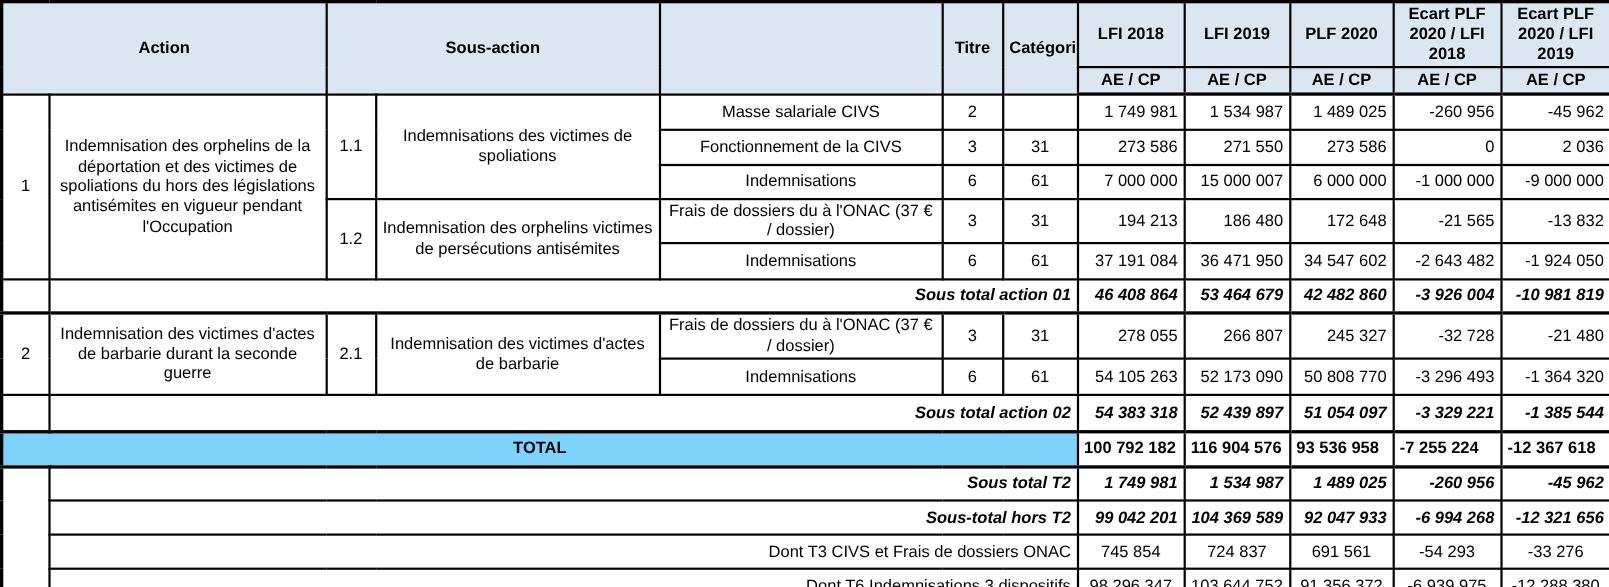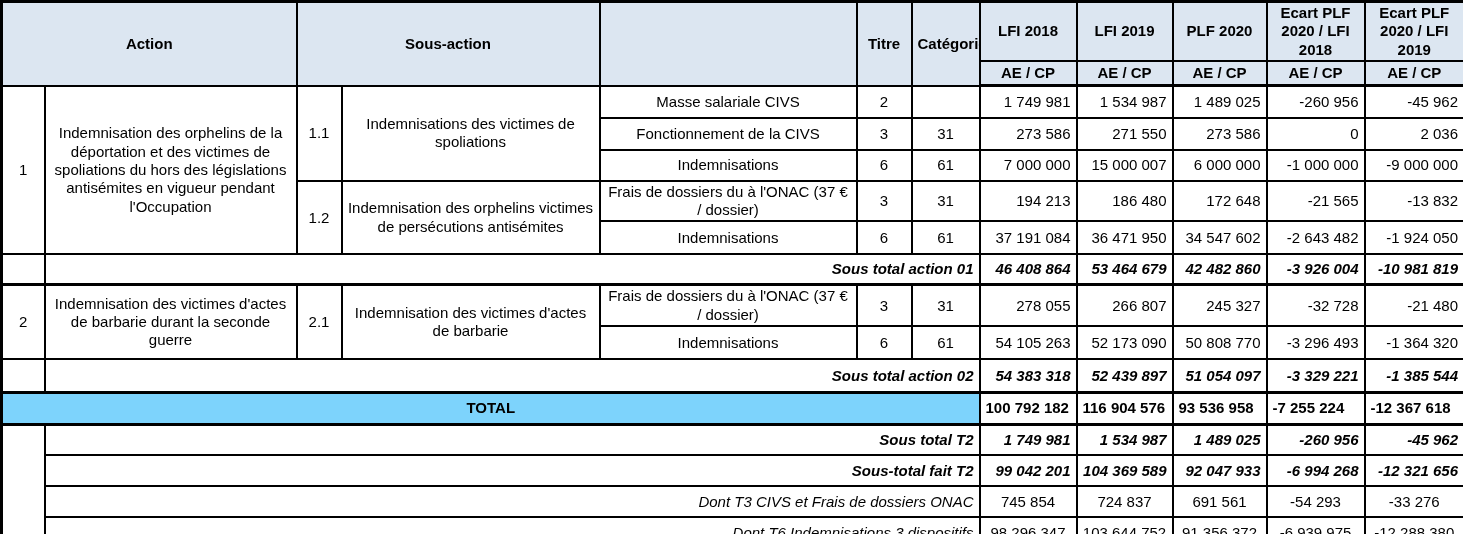--- a/index.html
+++ b/index.html
@@ -31,21 +31,21 @@
   td.c   { text-align: center; }
   td.lab { text-align: center; border-radius: 13px; }
   td.val { text-align: right; white-space: nowrap; }
 
   td.bt1 { border-top-width: 1px; }
   .bt3   { border-top-width: 3px !important; }
   .bb3   { border-bottom-width: 3px !important; }
 
   td.sub  { font-weight: bold; font-style: italic; text-align: right; }
   td.subv { font-weight: bold; font-style: italic; text-align: right; white-space: nowrap; }
-  td.note  { font-style: italic; text-align: right; border-radius: 10px; }
+  td.note  { text-align: right; border-radius: 10px; }
   td.notev { text-align: center; white-space: nowrap; }
   td.totlab { font-weight: bold; text-align: center; background: #7dd3fc; }
   td.totv   { font-weight: bold; text-align: left; white-space: nowrap; margin-left: 19px; }
 
   tr.h47 { height: 47px; } tr.h25 { height: 25px; }
   tr.h32 { height: 32px; } tr.h31 { height: 31px; }
   tr.h40 { height: 40px; } tr.h33 { height: 33px; }
   tr.h30 { height: 30px; } tr.h42 { height: 42px; }
 </style>
 </head>
@@ -197,21 +197,21 @@
     <tr class="h31">
       <td rowspan="4"></td>
       <td colspan="6" class="sub">Sous total T2</td>
       <td class="subv">1 749 981</td>
       <td class="subv">1 534 987</td>
       <td class="subv">1 489 025</td>
       <td class="subv">-260 956</td>
       <td class="subv">-45 962</td>
     </tr>
     <tr class="h31">
-      <td colspan="6" class="sub">Sous-total fait T2</td>
+      <td colspan="6" class="sub">Sous-total hors T2</td>
       <td class="subv">99 042 201</td>
       <td class="subv">104 369 589</td>
       <td class="subv">92 047 933</td>
       <td class="subv">-6 994 268</td>
       <td class="subv">-12 321 656</td>
     </tr>
     <tr class="h31">
       <td colspan="6" class="note">Dont T3 CIVS et Frais de dossiers ONAC</td>
       <td class="notev">745 854</td>
       <td class="notev">724 837</td>

